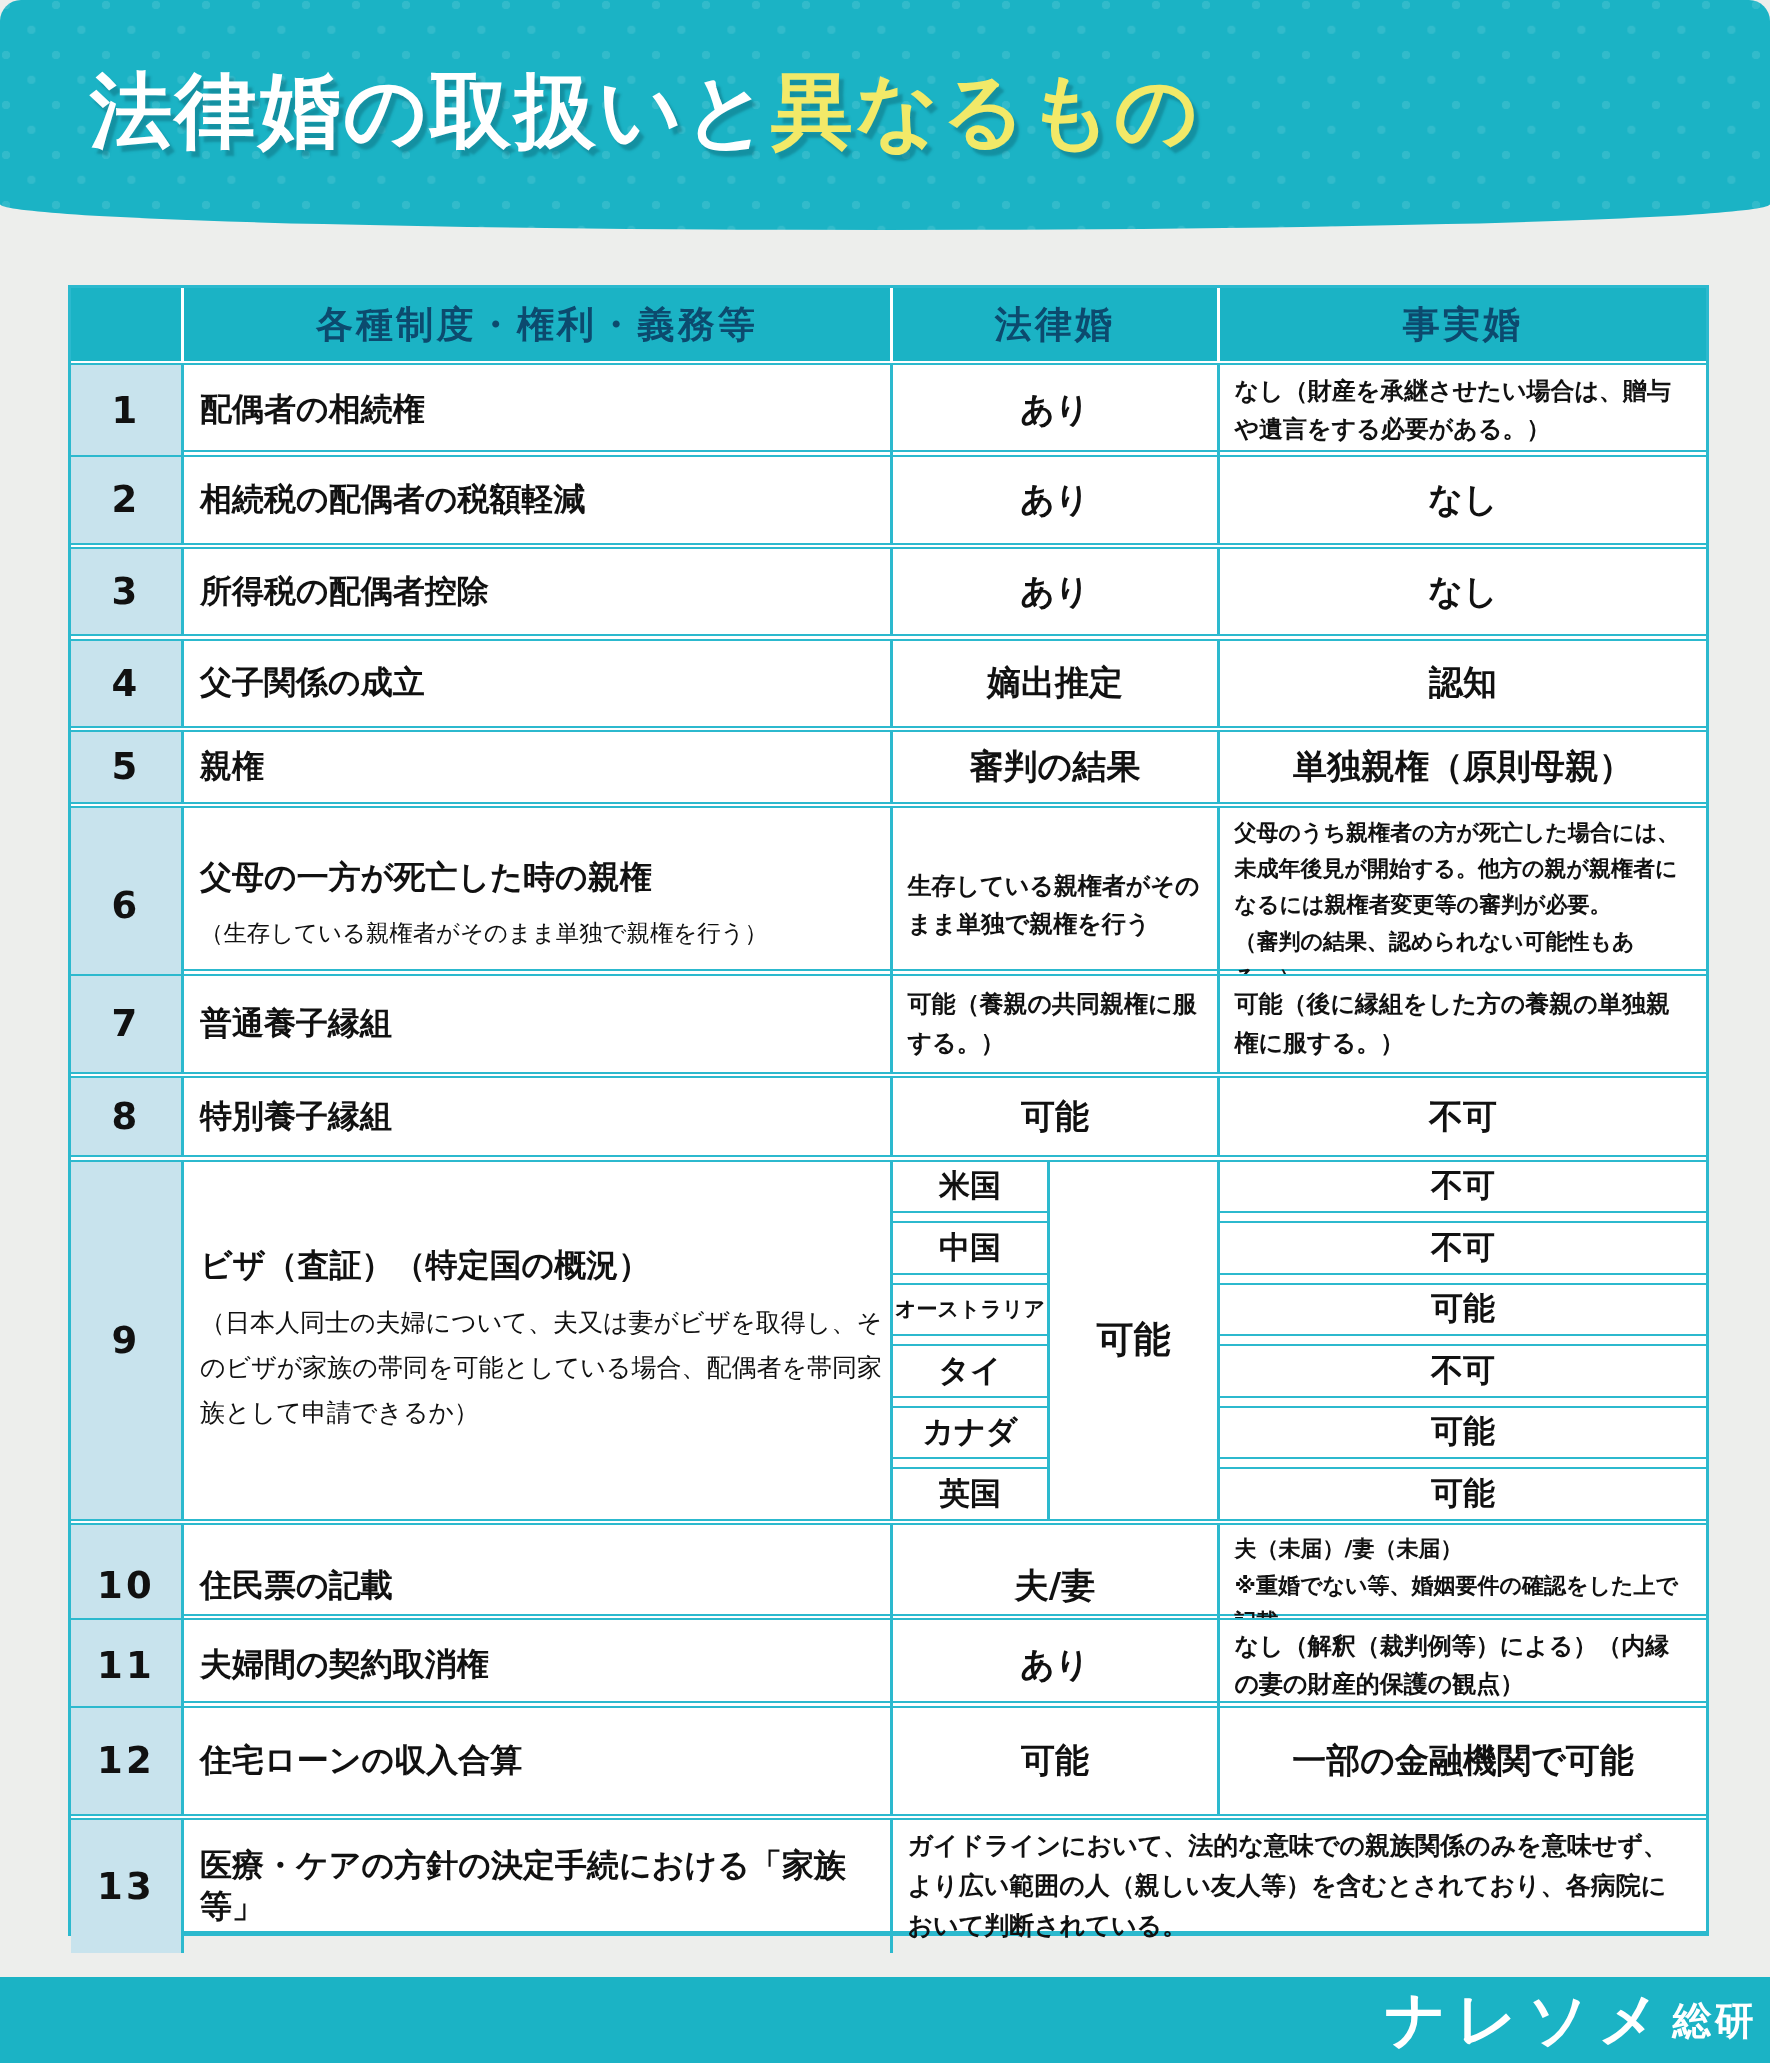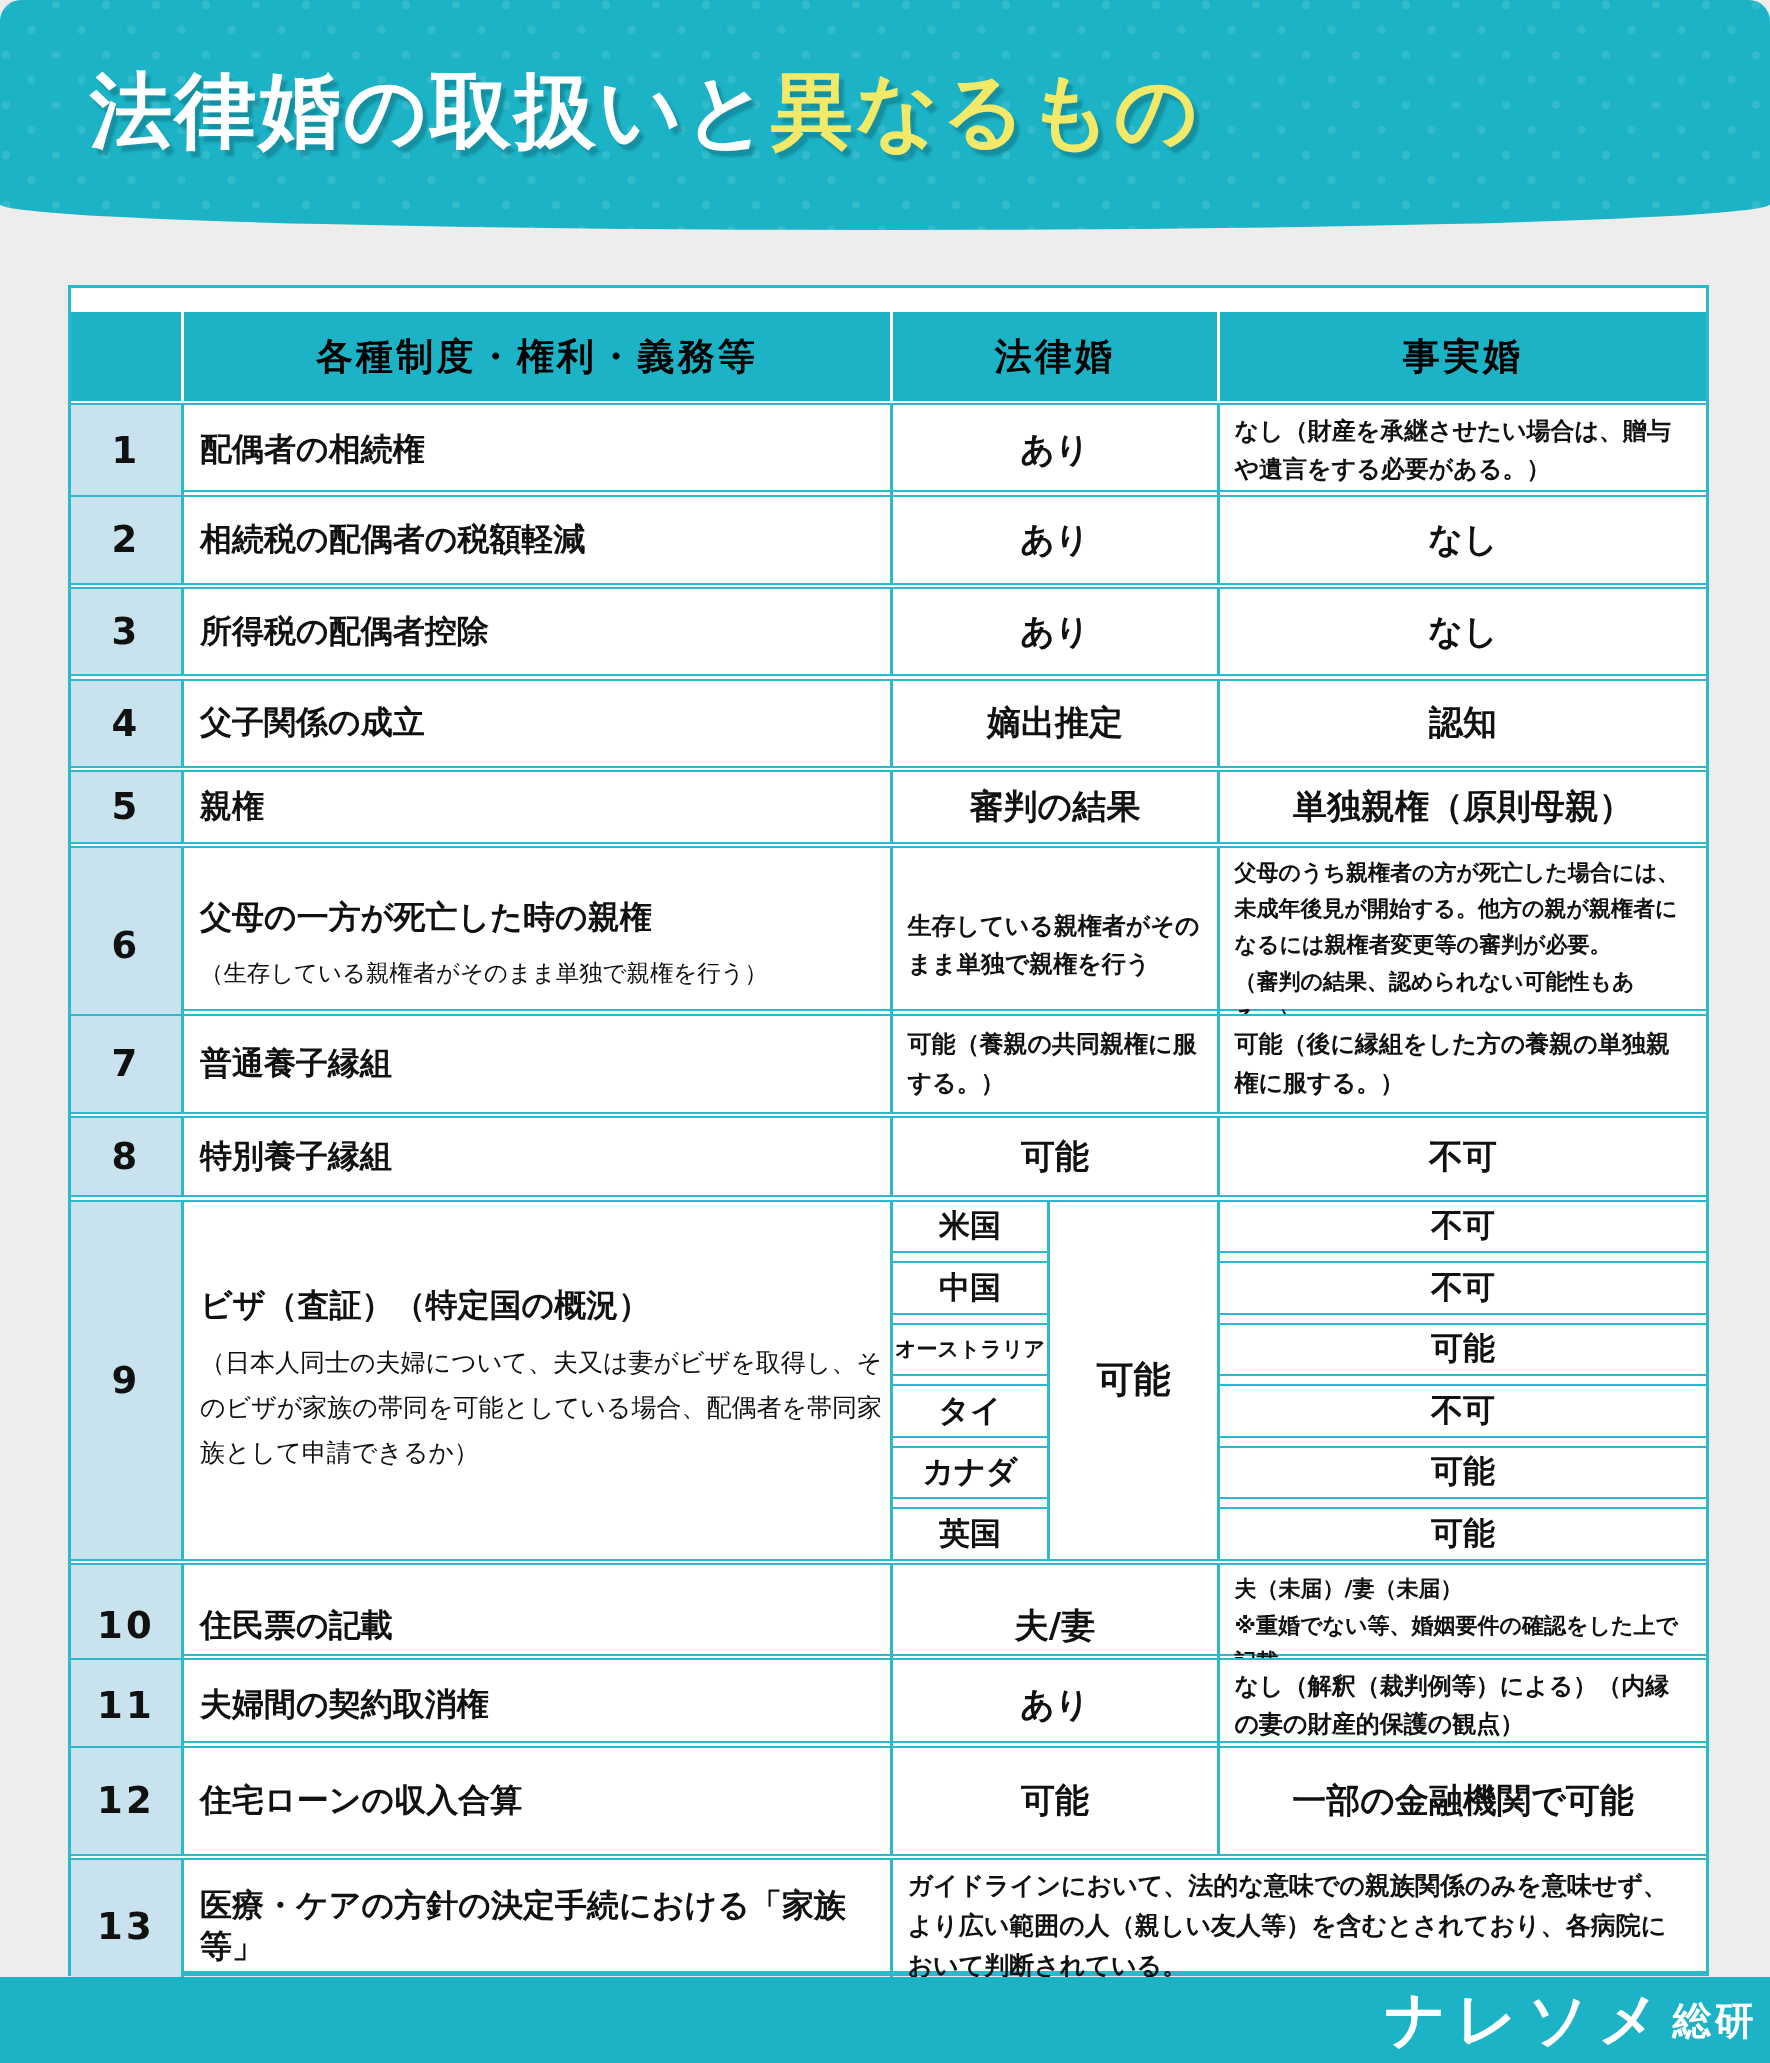--- a/index.html
+++ b/index.html
@@ -35,22 +35,22 @@
   }
   .trow {
     display:grid; grid-template-columns:110px 709px 327px 1fr;
     background:#fff; box-sizing:border-box;
     border-top:2.4px solid #2cb9ce; border-bottom:2.4px solid #2cb9ce;
   }
   .trow > div { box-sizing:border-box; min-width:0; }
   .trow > div + div { border-left:3.2px solid #2cb9ce; }
   
   .thead {
-    background:#1bb3c5; color:#000000; height:89px;
-    border-top:none; border-bottom:none;margin-top:24px;
+    background:#1bb3c5; color:#0c4a6e; height:73px;
+    border-top:none; border-bottom:none;
   }
   .thead > div {
     display:flex; align-items:center; justify-content:center;
     font-size:37px; font-weight:bold; letter-spacing:3.2px;
   }
   .thead > div + div { border-left:3.2px solid #ffffff; }
   
   .num {
     background:#c8e3ed; display:flex; align-items:center; justify-content:center;
     font-size:37px; font-weight:bold; letter-spacing:3.2px;

